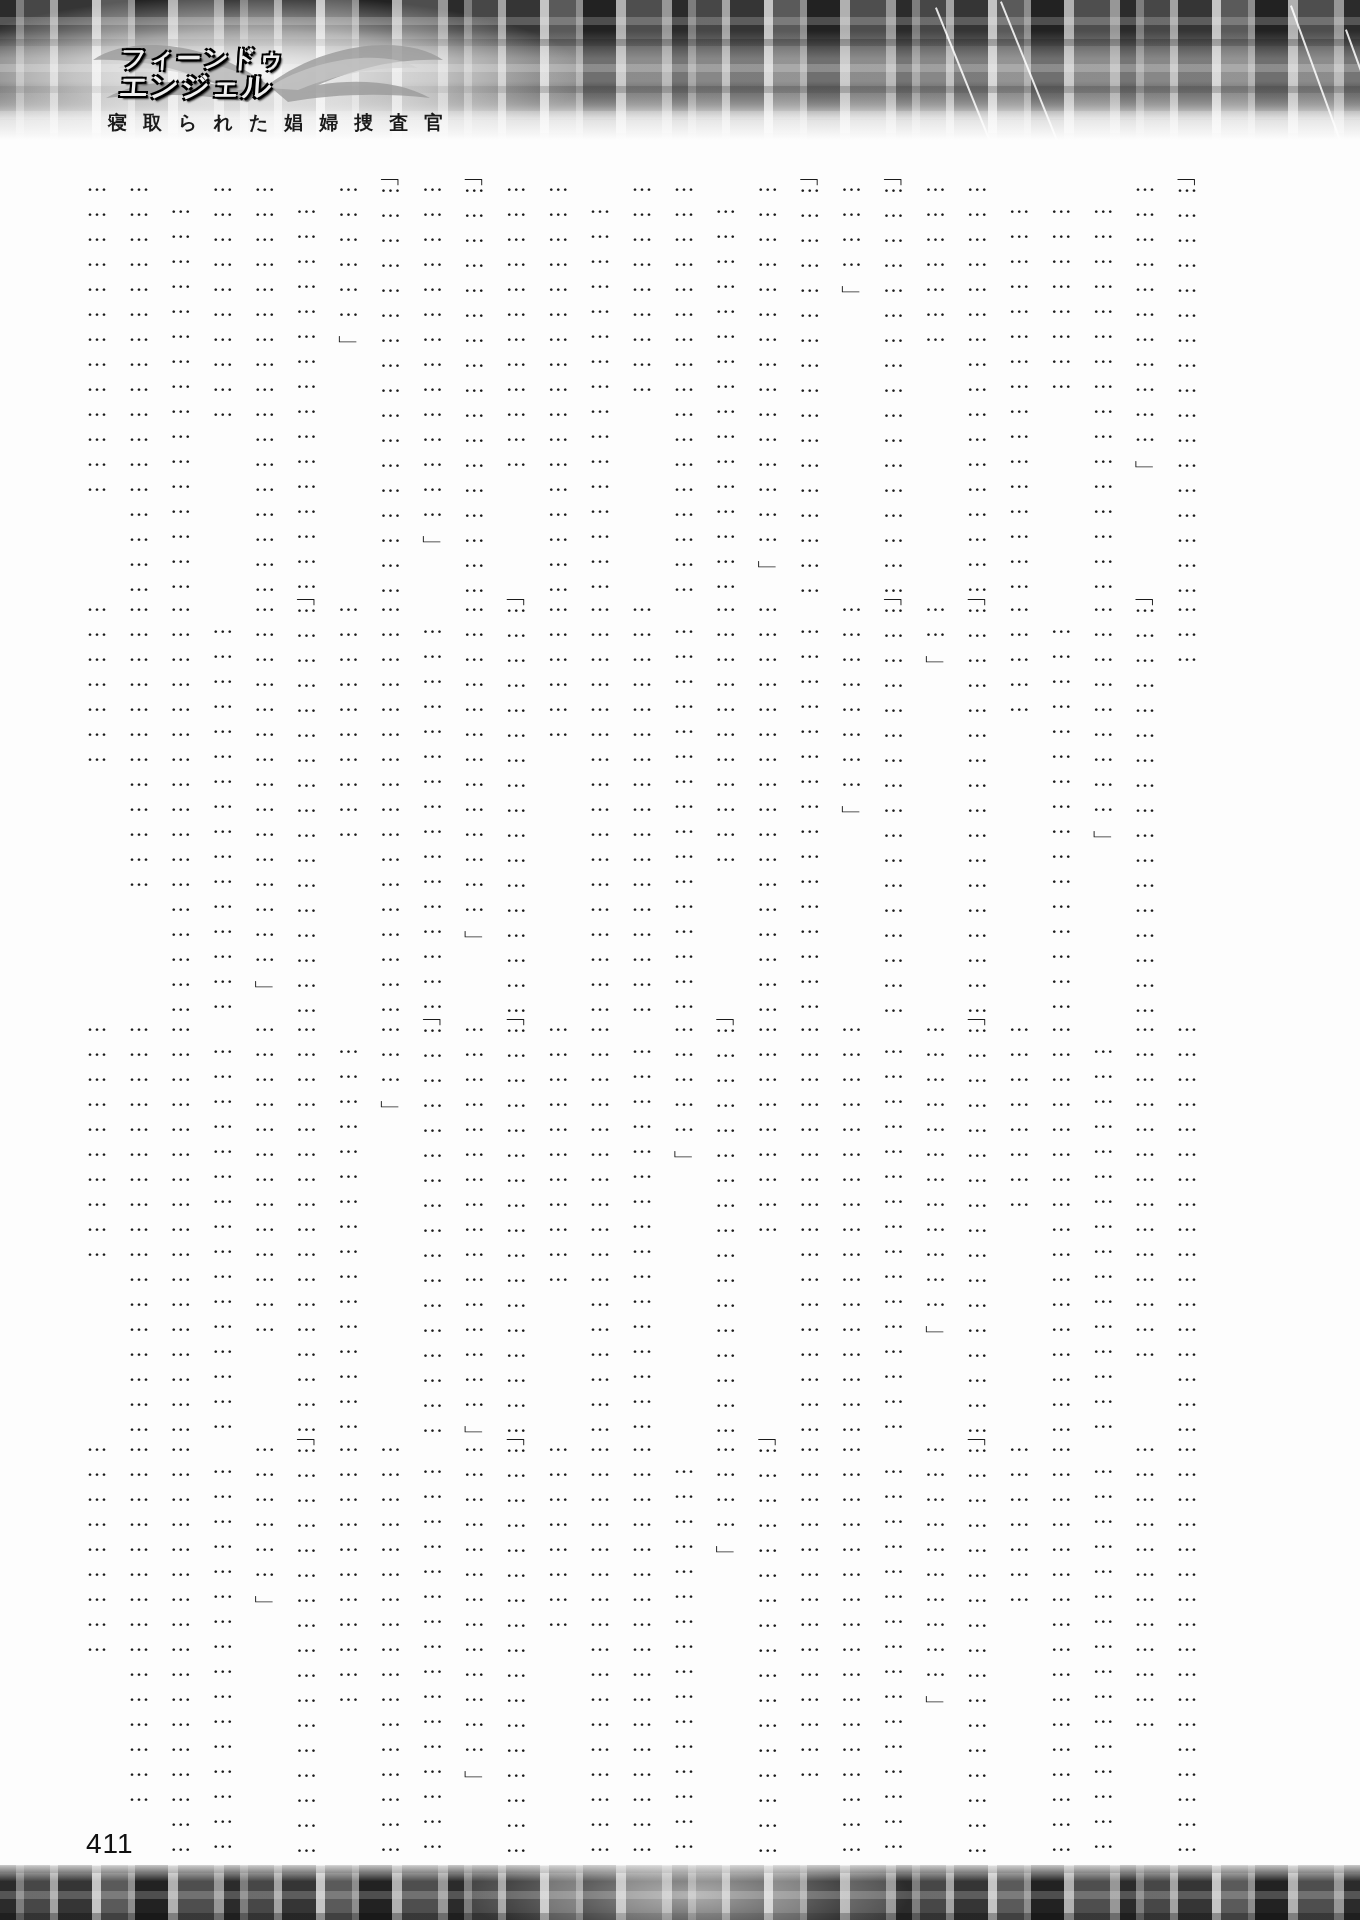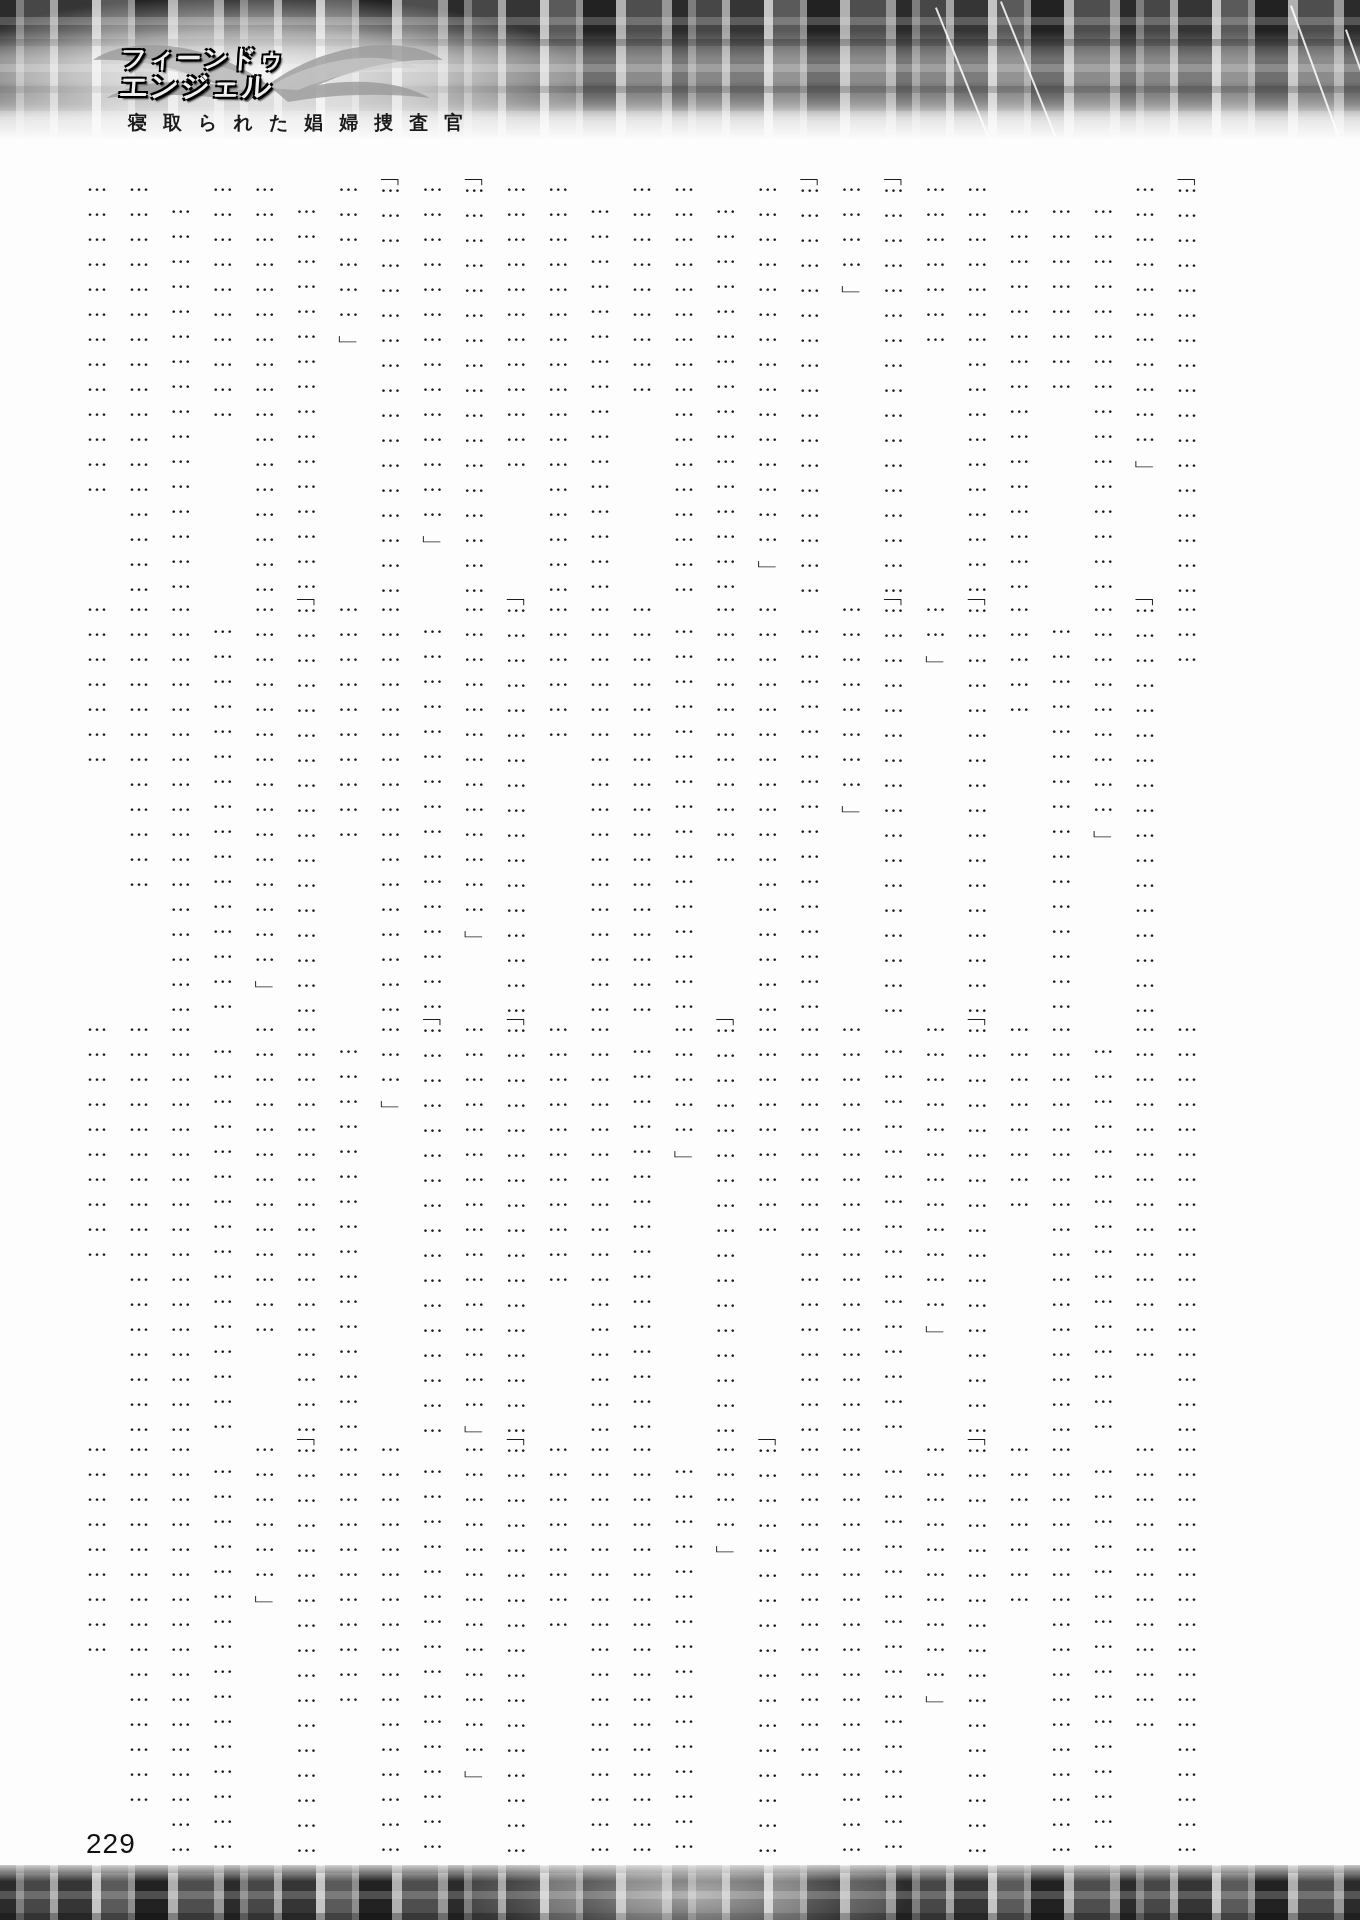--- a/index.html
+++ b/index.html
@@ -48,21 +48,21 @@
   }
   .logo-kana .l1{font-size:25px;letter-spacing:2px;display:block;}
   .logo-kana .l2{font-size:29px;letter-spacing:1px;display:block;}
   .logo-main{
     position:absolute;left:168px;top:18px;
     font-family:"DejaVu Serif","Liberation Serif",serif;font-weight:bold;
     font-size:72px;letter-spacing:2px;color:#0d0d0d;
     text-shadow:-3px -3px 0 #fff,3px -3px 0 #fff,-3px 3px 0 #fff,3px 3px 0 #fff,0 4px 3px rgba(0,0,0,.35);
   }
   .subtitle{
-    position:absolute;left:128px;top:110px;
+    position:absolute;left:108px;top:110px;
     font-family:"DejaVu Serif","Liberation Serif",serif;
     font-size:19px;font-weight:bold;letter-spacing:16px;color:#1a1a1a;white-space:nowrap;
   }
   
   .band{
     position:absolute;left:86px;width:1112px;height:394px;
     display:flex;flex-direction:row-reverse;justify-content:space-between;
   }
   .band1{top:172px;} .band2{top:592px;} .band3{top:1012px;} .band4{top:1432px;}
   .col{
@@ -216,15 +216,15 @@
     <div class="col" style="padding-top: 0px;">……………………………………………</div>
     <div class="col" style="padding-top: 0px;">……………………………</div>
     <div class="col" style="padding-top: 0px;">「……………………………………………</div>
     <div class="col" style="padding-top: 0px;">………………」</div>
     <div class="col" style="padding-top: 22px;">…………………………………………</div>
     <div class="col" style="padding-top: 0px;">……………………………………………</div>
     <div class="col" style="padding-top: 0px;">………………………………………</div>
     <div class="col" style="padding-top: 0px;">………………………</div>
   </div>
 
-<div class="page-number">229</div>
+<div class="page-number">411</div>
 
 <div class="banner banner-bottom"></div>
 
 </body></html>

